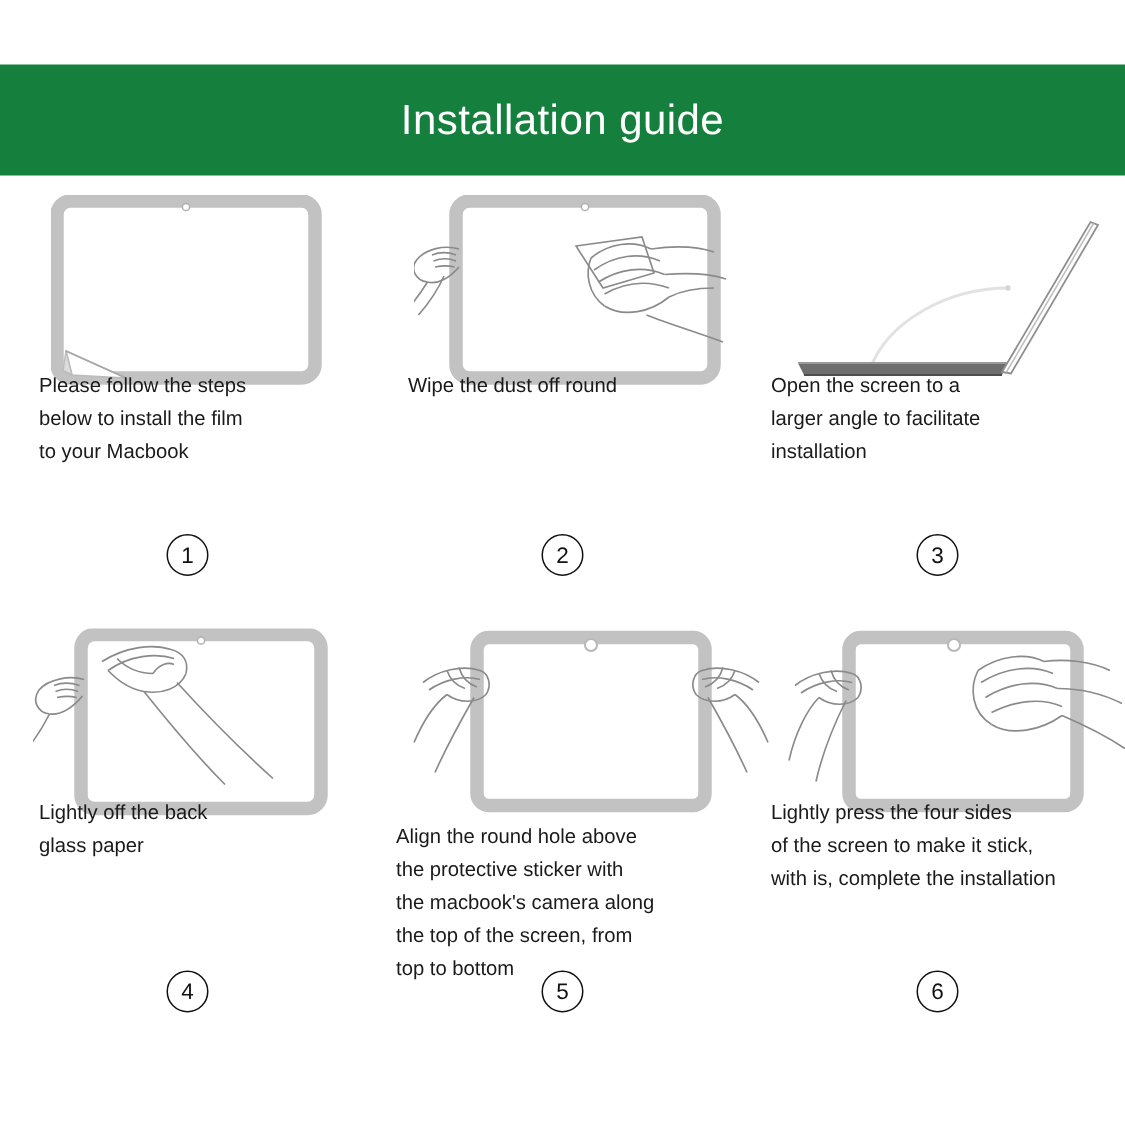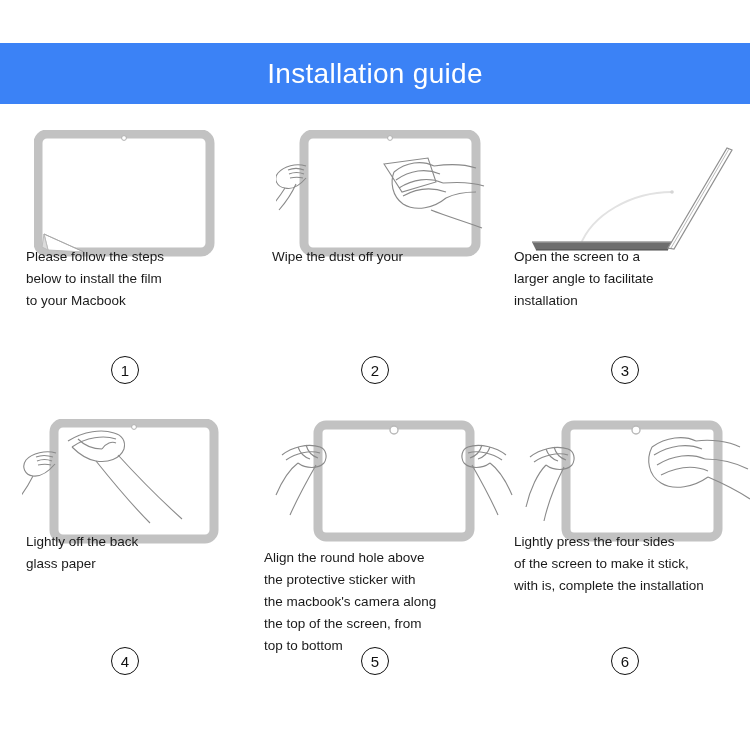--- a/index.html
+++ b/index.html
@@ -19,22 +19,22 @@
     height: 750px;
     background: #ffffff;
   }
 
   
   .header-band {
     position: absolute;
     left: 0;
     top: 43px;
     width: 750px;
-    height: 61px;
-    background: #3b82f6;
+    height: 74px;
+    background: #15803d;
     display: flex;
     align-items: center;
     justify-content: center;
   }
   .header-title {
     color: #ffffff;
     font-size: 28px;
     font-weight: 400;
     letter-spacing: 0.3px;
     font-family: "Liberation Sans", sans-serif;
@@ -183,21 +183,21 @@
             <path d="M118 42 C 114 52, 116 66, 127 74"></path>
             <path d="M127 74 C 140 82, 158 78, 170 68"></path>
             <path d="M170 68 C 178 64, 190 62, 200 62"></path>
             <path d="M167 53 C 180 52, 196 52, 208 56"></path>
             <path d="M158 36 C 172 34, 188 34, 200 38"></path>
             <path d="M155 80 C 170 86, 190 92, 206 98"></path>
           </g>
         </svg>
       </div>
       <div class="caption">
-        <span class="caption-line">Wipe the dust off your</span>
+        <span class="caption-line">Wipe the dust off round</span>
       </div>
       <div class="num-badge row1">
         <div class="num-circle">2</div>
       </div>
     </div>
 
     <div class="step-cell cell-3">
       <div class="art">
         <svg width="240" height="130" viewBox="0 0 240 130">
 

